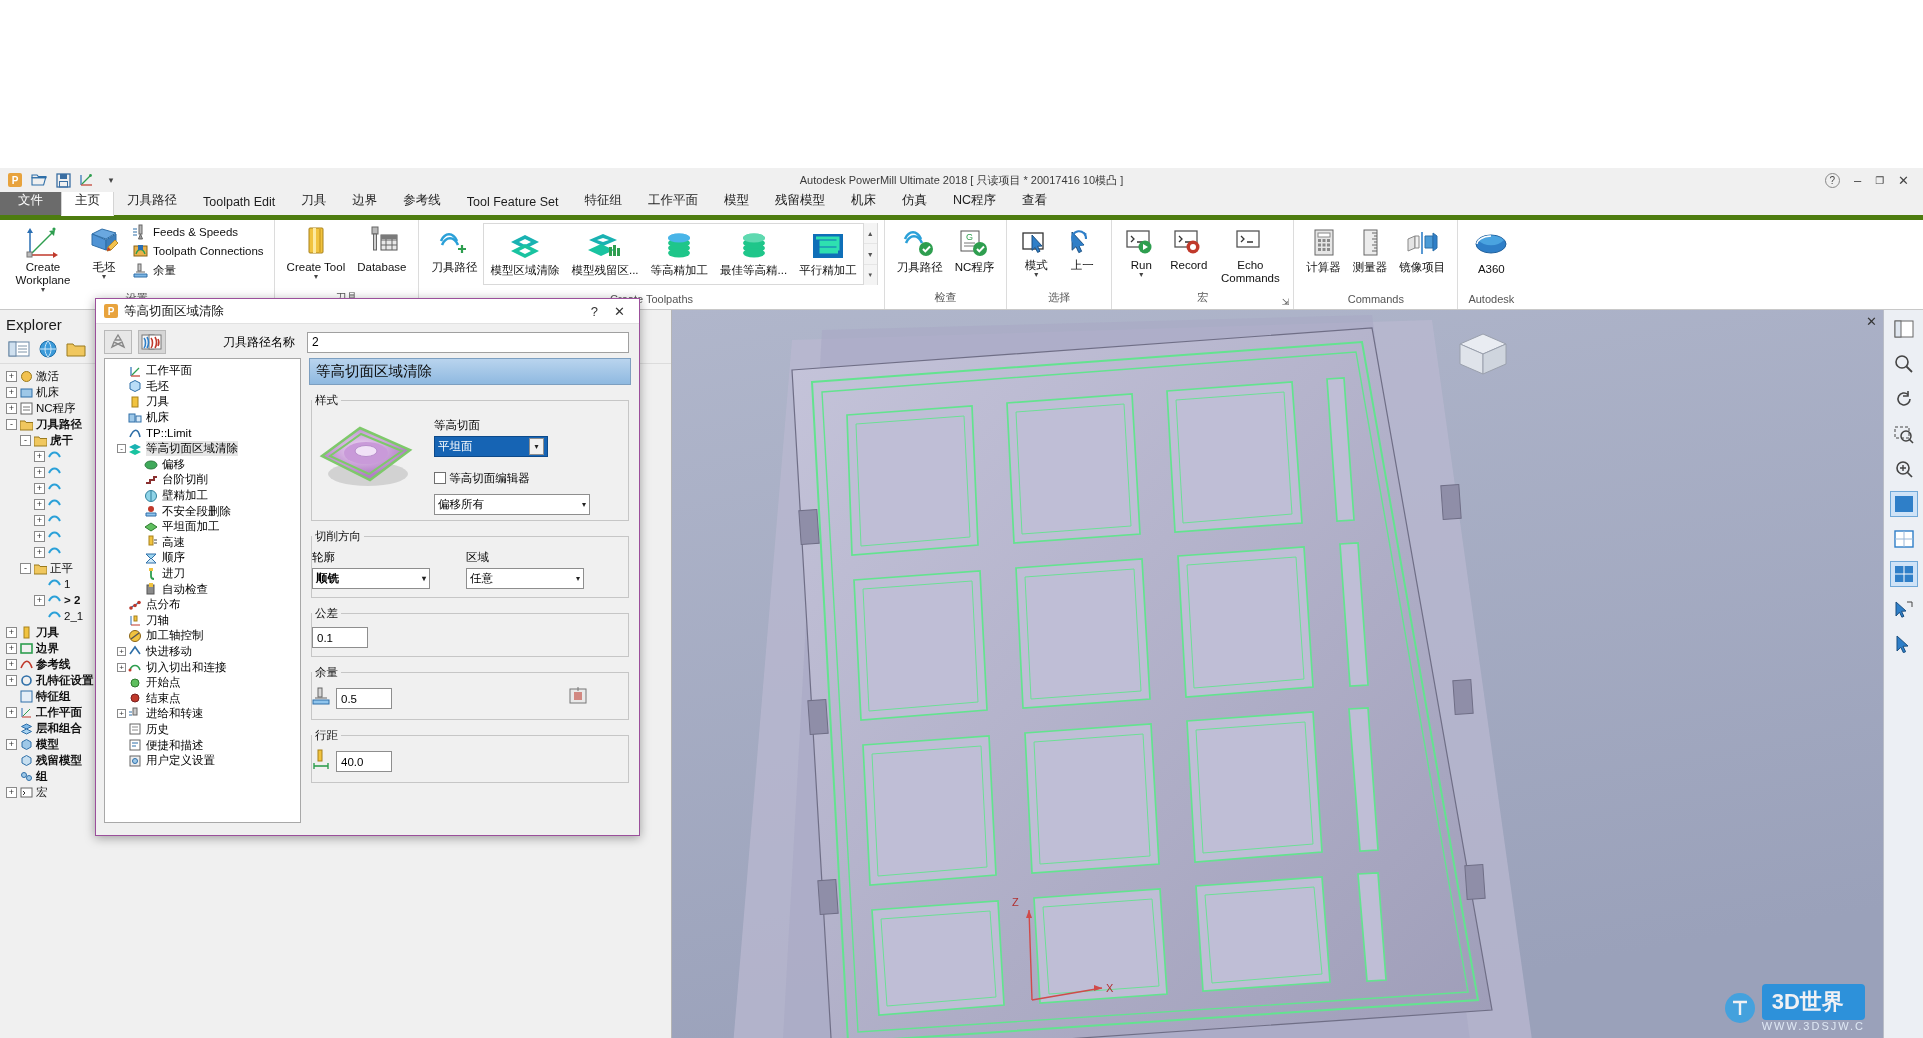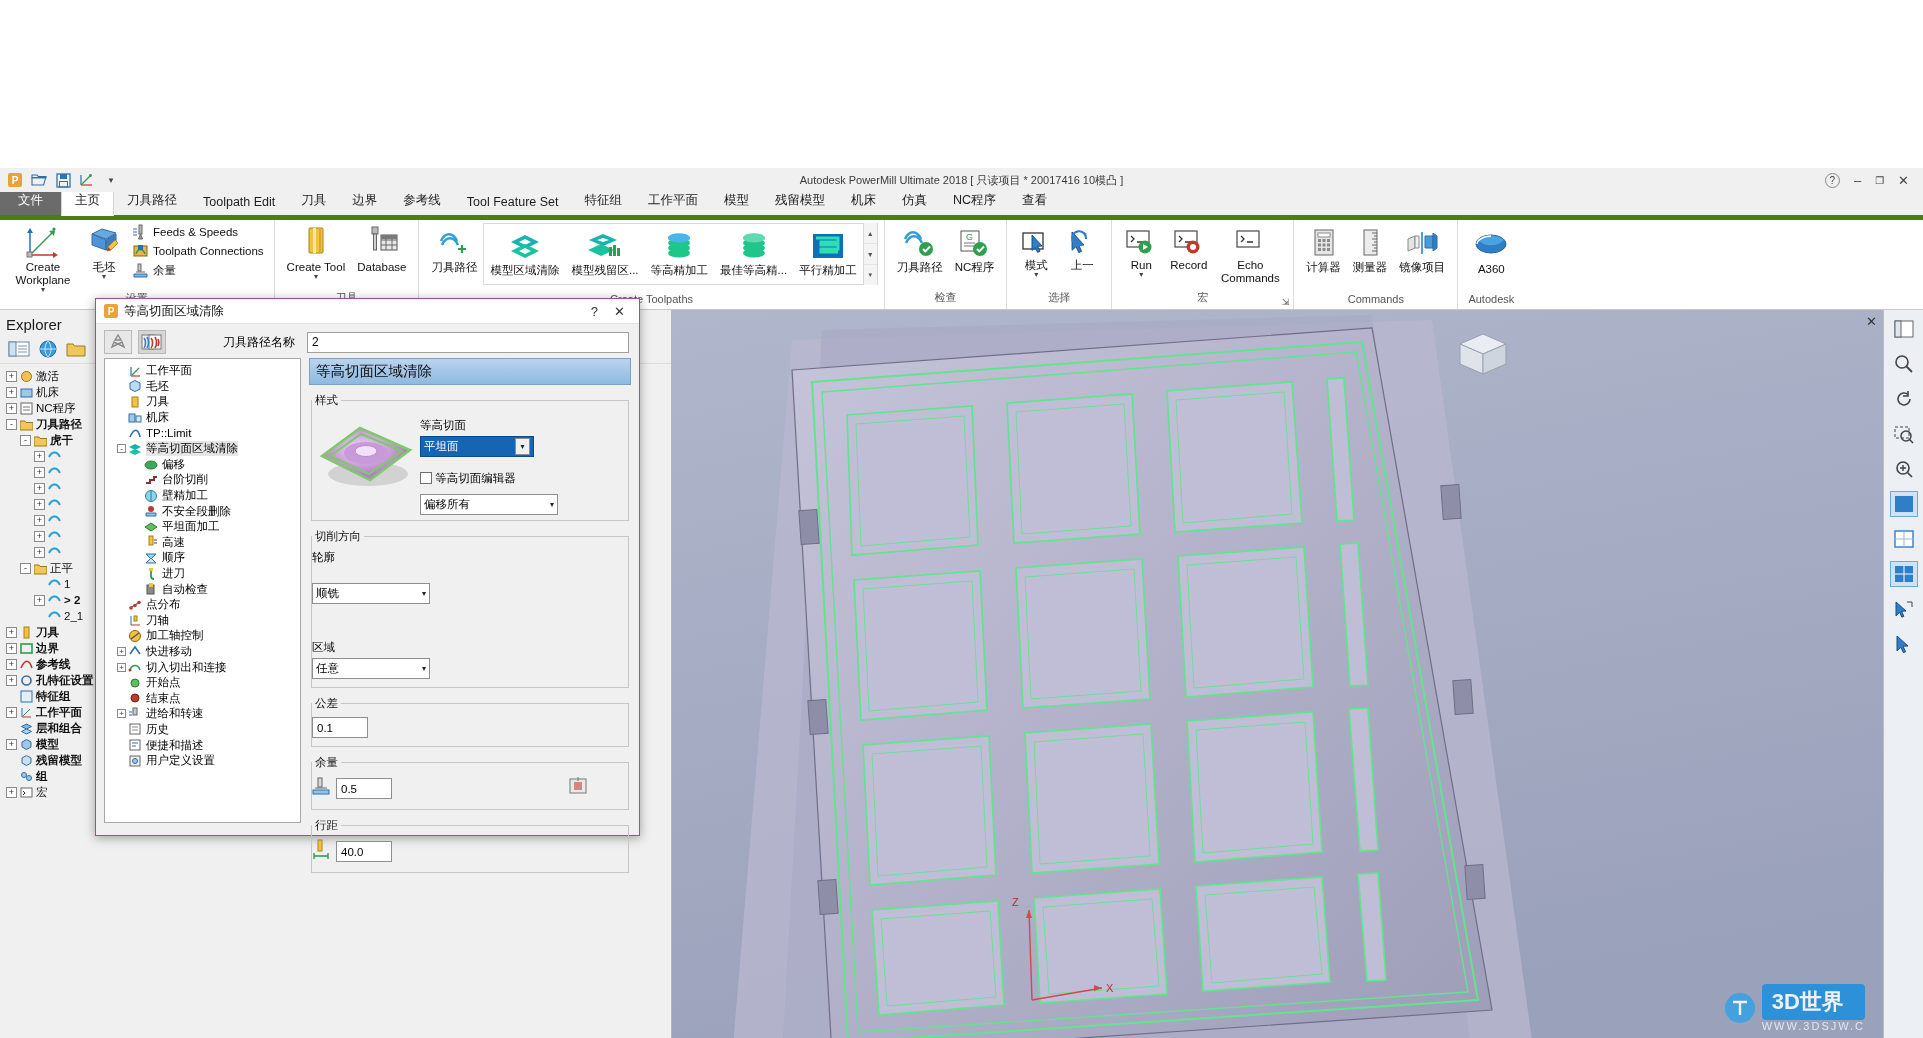--- a/index.html
+++ b/index.html
@@ -1248,21 +1248,21 @@
           </span>
           <span class="dlbl">用户定义设置</span>
         </div>
       </div>
 
     <div class="dlg-right">
       <div class="panel-head">等高切面区域清除</div>
 
       <fieldset class="fs" style="height:128px;">
         <legend>样式</legend>
-        <div class="row" style="">
+        <div class="row" style="gap:14px;">
           <div class="style-img">
             <svg width="108" height="82" viewBox="0 0 108 82">
               <defs>
                   <radialGradient id="rg" cx=".45" cy=".4">
                     <stop offset="0%" stop-color="#f0dcf5"></stop>
                     <stop offset="100%" stop-color="#b47ec8"></stop>
                   </radialGradient>
                 </defs>
               <ellipse cx="56" cy="60" rx="40" ry="12" fill="#000" opacity=".12"></ellipse>
               <path d="M10 42 L48 14 L98 36 L58 66 Z" fill="url(#rg)" stroke="#7ec96a" stroke-width="2.5"></path>
@@ -1274,34 +1274,34 @@
           <div style="flex:1;padding-top:4px;">
             <div class="lbl11">等高切面</div>
             <div class="fakesel hl" style="width:114px;margin-top:3px;">
               <span>平坦面</span>
               <span class="arrow">▾</span>
             </div>
             <div style="margin-top:14px;">
               <span class="cb"></span>
               <span class="lbl11">等高切面编辑器</span>
             </div>
-            <div class="fakesel" style="width:138px;margin-top:8px;text-align:right;">
+            <div class="fakesel" style="width:156px;margin-top:8px;text-align:right;">
               <span>偏移所有</span>
               <span class="arrow">▾</span>
             </div>
           </div>
         </div>
       </fieldset>
 
       <fieldset class="fs">
         <legend>切削方向</legend>
-        <div class="row" style="gap:36px;flex-direction:column;">
+        <div class="row" style="gap:36px;">
           <div>
             <div class="lbl11">轮廓</div>
-            <div class="fakesel" style="width:118px;margin-top:18px;">
+            <div class="fakesel" style="width:118px;margin-top:3px;font-weight:bold;">
               <span>顺铣</span>
               <span class="arrow">▾</span>
             </div>
           </div>
           <div>
             <div class="lbl11">区域</div>
             <div class="fakesel" style="width:118px;margin-top:3px;">
               <span>任意</span>
               <span class="arrow">▾</span>
             </div>

